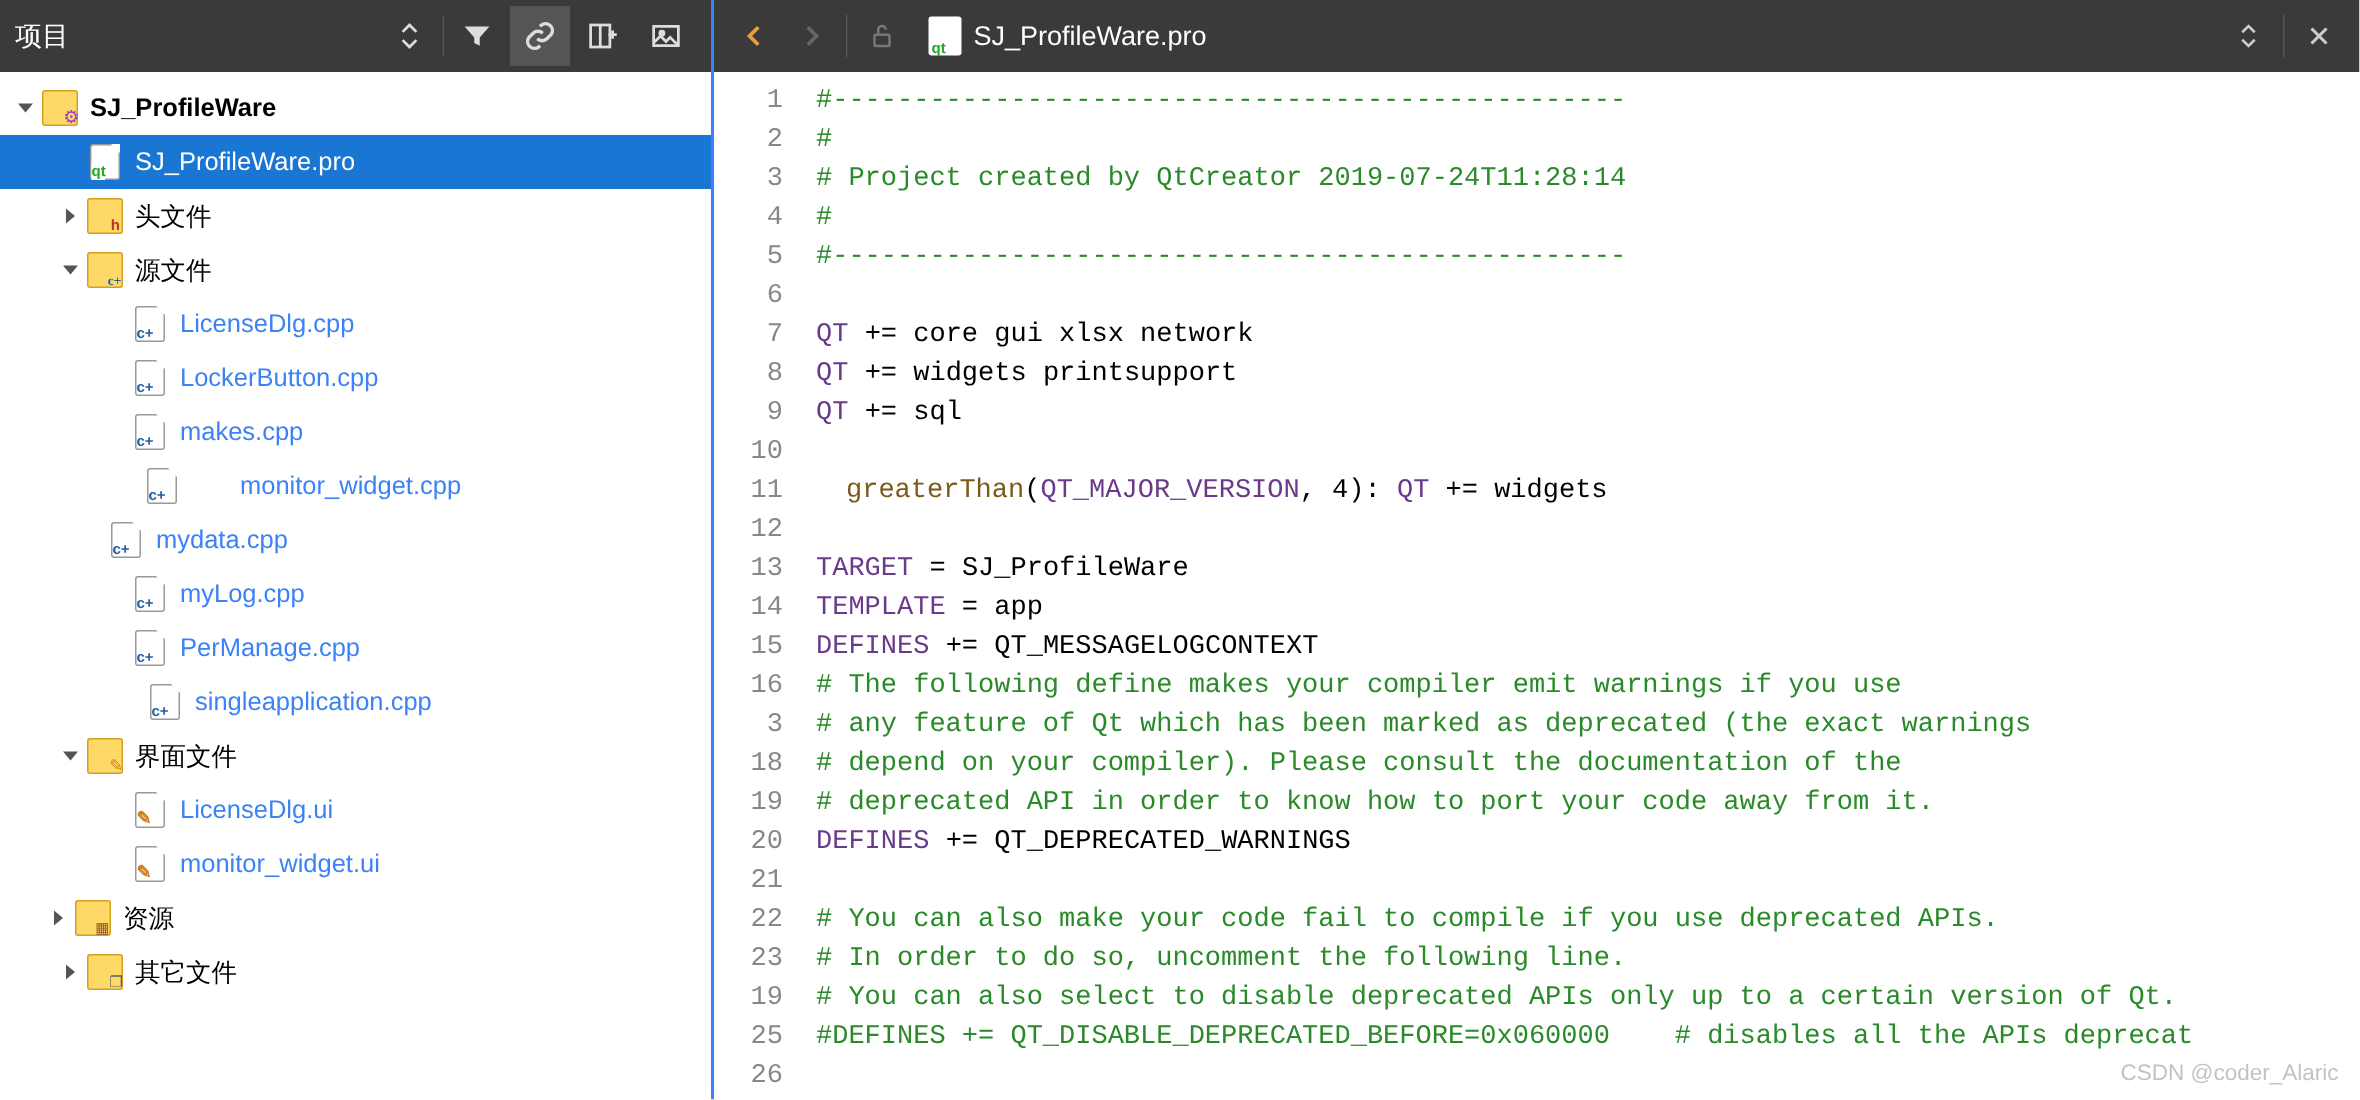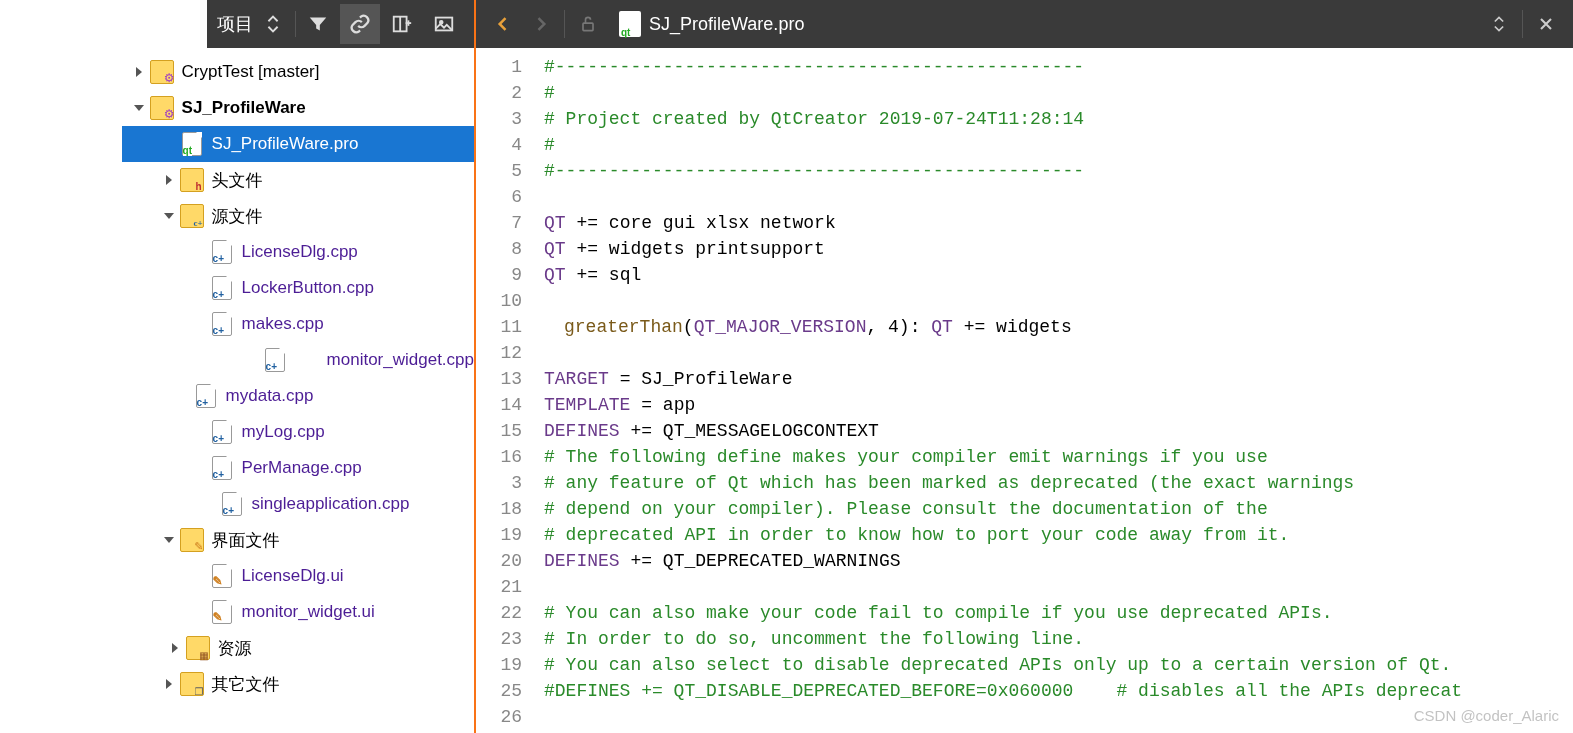--- a/index.html
+++ b/index.html
@@ -9,24 +9,23 @@
   background: #fff;
   width: 1573px;
   height: 733px;
   overflow: hidden;
   display: flex;
   color: #000;
 }
 .sidebar {
   width: 476px;
   height: 100%;
-  border-right: 2px solid #f97316;
+  border-right: 2px solid #3b82f6;
   display: flex;
   flex-direction: column;
-  align-items: flex-end;
 }
 .sidebar-header {
   background: #3a3a3a;
   color: #fff;
   height: 48px;
   display: flex;
   align-items: center;
   padding: 0 10px;
 }
 .sidebar-title {
@@ -105,21 +104,21 @@
   content: ""; position: absolute; right: -1px; top: -1px; border-style: solid;
   border-width: 0 6px 6px 0; border-color: transparent #fff transparent transparent;
 }
 .file-doc::after {
   position: absolute; bottom: -1px; left: 0px; font-size: 10px; font-weight: bold;
 }
 .file-qt::after { content: "qt"; color: #2a2; background:#fff; }
 .file-cpp::after { content: "c+"; color: #2060a0; }
 .file-ui::after { content: "✎"; color: #d08020; font-size: 12px; }
 .bold { font-weight: bold; }
-.dim { color: #4c1d95; }
+.dim { color: #3b82f6; }
 
 .editor {
   flex: 1;
   display: flex;
   flex-direction: column;
 }
 .editor-header {
   background: #3a3a3a;
   height: 48px;
   display: flex;
@@ -224,29 +223,20 @@
             <circle cx="9" cy="10" r="1.5" fill="currentColor"></circle>
             <path d="M3 17l5-5 4 4 3-3 6 6"></path>
           </svg>
       </div>
     </div>
   </div>
   <div class="tree" id="tree">
       <div class="tree-row" style="padding-left: 8px;">
         <span class="arrow">
           <svg width="12" height="12" viewBox="0 0 12 12">
-            <path d="M3 1l6 5-6 5z" fill="#555"></path>
-          </svg>
-        </span>
-        <span class="row-icon folder-yellow folder-gear"></span>
-        <span class="">CryptTest [master]</span>
-      </div>
-      <div class="tree-row" style="padding-left: 8px;">
-        <span class="arrow">
-          <svg width="12" height="12" viewBox="0 0 12 12">
             <path d="M1 3l5 6 5-6z" fill="#555"></path>
           </svg>
         </span>
         <span class="row-icon folder-yellow folder-gear"></span>
         <span class="bold ">SJ_ProfileWare</span>
       </div>
       <div class="tree-row selected" style="padding-left: 38px;">
         <span class="arrow none"></span>
         <span class="row-icon">
           <span class="file-doc file-qt"></span>
@@ -285,21 +275,21 @@
         </span>
         <span class="dim">LockerButton.cpp</span>
       </div>
       <div class="tree-row" style="padding-left: 68px;">
         <span class="arrow none"></span>
         <span class="row-icon">
           <span class="file-doc file-cpp"></span>
         </span>
         <span class="dim">makes.cpp</span>
       </div>
-      <div class="tree-row" style="padding-left: 89px; gap: 32px;">
+      <div class="tree-row" style="padding-left: 44px; gap: 32px;">
         <span class="arrow none"></span>
         <span class="row-icon">
           <span class="file-doc file-cpp"></span>
         </span>
         <span class="dim">monitor_widget.cpp</span>
       </div>
       <div class="tree-row" style="padding-left: 52px;">
         <span class="arrow none"></span>
         <span class="row-icon">
           <span class="file-doc file-cpp"></span>
@@ -343,21 +333,21 @@
         </span>
         <span class="dim">LicenseDlg.ui</span>
       </div>
       <div class="tree-row" style="padding-left: 68px;">
         <span class="arrow none"></span>
         <span class="row-icon">
           <span class="file-doc file-ui"></span>
         </span>
         <span class="dim">monitor_widget.ui</span>
       </div>
-      <div class="tree-row" style="padding-left: 44px;">
+      <div class="tree-row" style="padding-left: 30px;">
         <span class="arrow">
           <svg width="12" height="12" viewBox="0 0 12 12">
             <path d="M3 1l6 5-6 5z" fill="#555"></path>
           </svg>
         </span>
         <span class="row-icon folder-yellow folder-db"></span>
         <span class="">资源</span>
       </div>
       <div class="tree-row" style="padding-left: 38px;">
         <span class="arrow">

